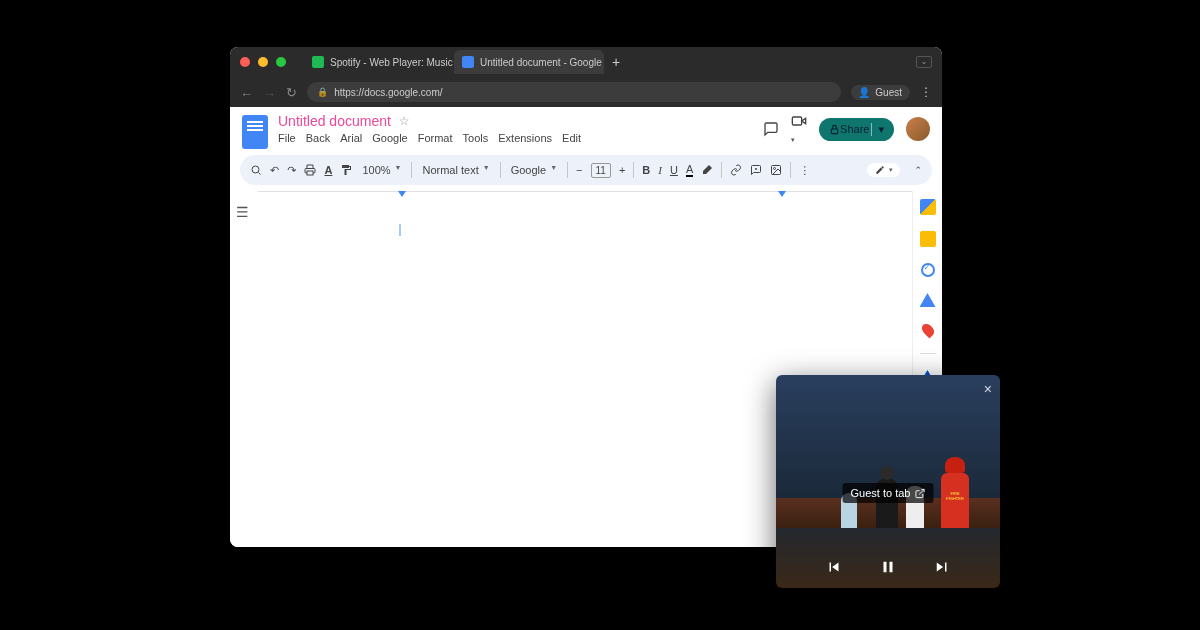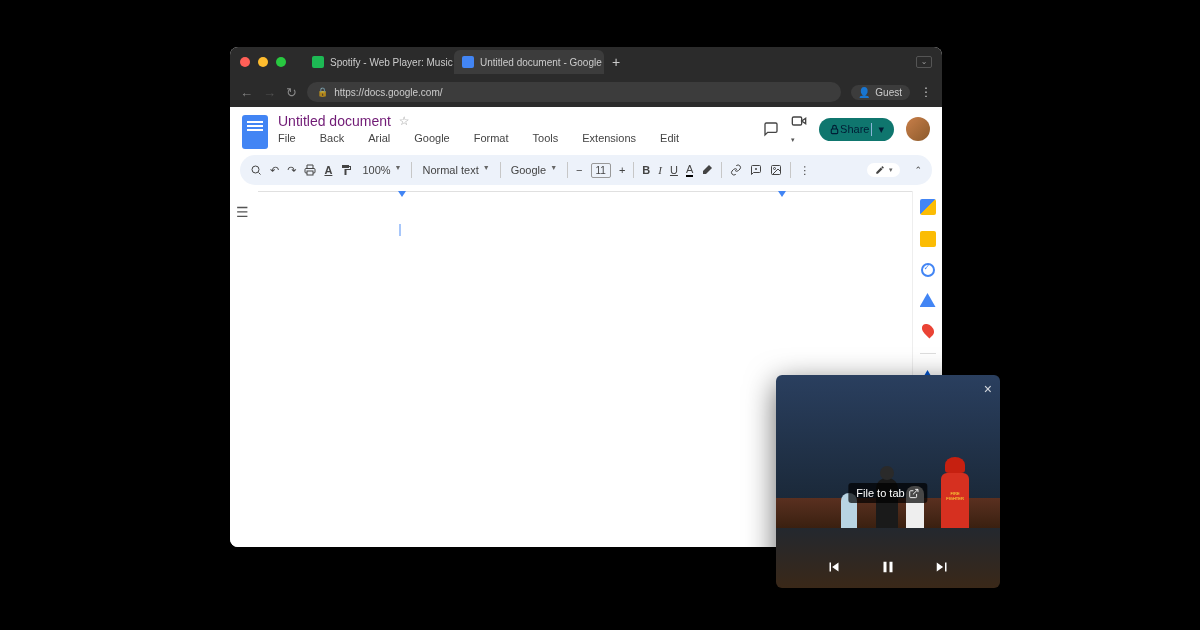--- a/index.html
+++ b/index.html
@@ -20,23 +20,23 @@
 .navbtn{color:#888;font-size:13px;cursor:pointer}
 .url-input{flex:1;background:#3c3c3c;border-radius:12px;height:20px;display:flex;align-items:center;padding:0 10px;color:#ccc;font-size:10px;gap:6px}
 .lock-icon{font-size:9px;opacity:.7}
 .guest-pill{background:#3c3c3c;border-radius:10px;padding:2px 8px;color:#ccc;font-size:10px;display:flex;align-items:center;gap:4px}
 .menu-dots{color:#ccc;font-size:12px}
 .docs-header{background:#fff;padding:6px 12px 0;display:flex;align-items:flex-start;gap:10px}
 .docs-logo{width:26px;height:34px;background:#4285f4;border-radius:3px;position:relative;flex-shrink:0;margin-top:2px}
 .docs-logo::before{content:"";position:absolute;top:6px;left:5px;right:5px;height:2px;background:#fff;box-shadow:0 4px 0 #fff,0 8px 0 #fff}
 .docs-title-area{flex:1}
 .docs-title-row{display:flex;align-items:center;gap:8px}
-.docs-title{font-size:14px;color:#701a75}
+.docs-title{font-size:14px;color:#ec4899}
 .star-icon{color:#999;font-size:12px}
-.menubar{display:flex;gap:24px;font-size:11px;color:#444;margin-top:3px}
+.menubar{display:flex;gap:10px;font-size:11px;color:#444;margin-top:3px}
 .menubar span{cursor:pointer}
 .header-actions{display:flex;align-items:center;gap:12px}
 .header-icon{color:#555;font-size:14px;cursor:pointer}
 .share-btn{background:#0f766e;border-radius:20px;padding:5px 10px;display:flex;align-items:center;font-size:11px;color:#001d35;cursor:pointer}
 .share-btn .split{border-left:1px solid #8ab4d8;padding-left:6px;margin-left:2px}
 .avatar{width:24px;height:24px;border-radius:50%;background:linear-gradient(135deg,#c97f4a,#8b5a2b)}
 .toolbar{background:#edf2fa;border-radius:24px;margin:6px 10px;height:30px;display:flex;align-items:center;padding:0 10px;gap:8px;font-size:11px;color:#444}
 .tb-sep{width:1px;height:16px;background:#c7c7c7}
 .tb-item{cursor:pointer;display:flex;align-items:center;gap:2px}
 .font-size-box{border:1px solid #999;padding:1px 4px;font-size:10px;border-radius:2px;min-width:18px;text-align:center}
@@ -272,21 +272,21 @@
   <div class="wall"></div>
   <div class="pip-scene">
     <div class="figure fig1"></div>
     <div class="figure fig2"></div>
     <div class="figure fig3"></div>
     <div class="figure fig4">
       <div class="fig4-label">FIRE FIGHTER</div>
     </div>
   </div>
   <div class="pip-btt">
-    <span>File to tab</span>
+    <span>Guest to tab</span>
     <svg width="11" height="11" viewBox="0 0 24 24" fill="none" stroke="#fff" stroke-width="2">
         <path d="M18 13v6a2 2 0 0 1-2 2H5a2 2 0 0 1-2-2V8a2 2 0 0 1 2-2h6M15 3h6v6M10 14 21 3"></path>
       </svg>
   </div>
   <div class="pip-controls">
     <span class="pip-ctrl">
       <svg width="18" height="18" viewBox="0 0 24 24" fill="#fff">
           <path d="M6 6h2v12H6zm3.5 6 8.5 6V6z"></path>
         </svg>
     </span>

